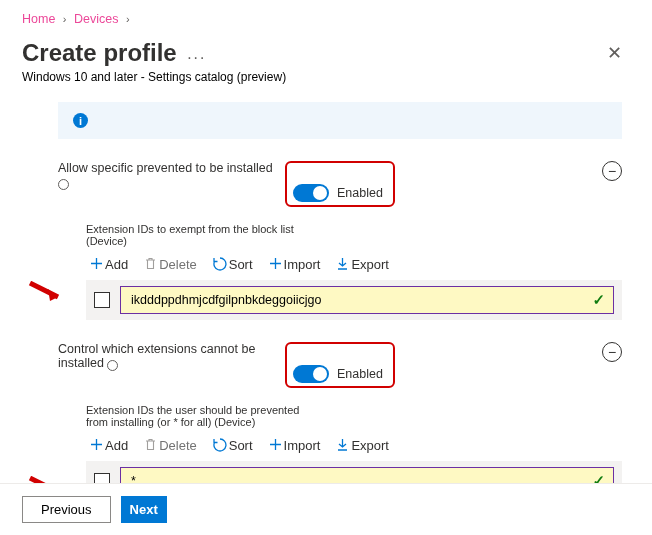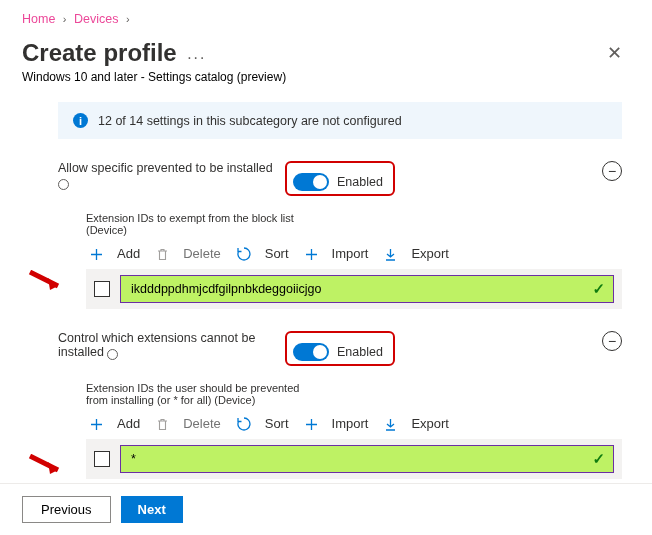--- a/index.html
+++ b/index.html
@@ -47,21 +47,21 @@
   .setting-row {
     display: flex; align-items: flex-start; gap: 12px;
   }
   .setting-label-col { width: 215px; font-size: 12.5px; color: #323130; }
   .help-ring {
     display: inline-block; width: 11px; height: 11px; border: 1px solid #605e5c;
     border-radius: 50%; vertical-align: middle; margin-top: 3px;
   }
   .toggle-wrap {
     display: inline-flex; align-items: center; gap: 8px;
-    border: 2px solid #d10000; border-radius: 6px; padding: 10px 10px 3px 6px;
+    border: 2px solid #d10000; border-radius: 6px; padding: 21px 10px 3px 6px;
   }
   .toggle {
     width: 36px; height: 18px; background: #0078d4; border-radius: 10px;
     position: relative; cursor: pointer;
   }
   .toggle::after {
     content: ""; position: absolute; right: 2px; top: 2px;
     width: 14px; height: 14px; background: #fff; border-radius: 50%;
   }
   .toggle-text { font-size: 12.5px; }
@@ -72,35 +72,35 @@
   }
 
   .subsetting {
     margin-top: 16px; padding-left: 28px; position: relative;
   }
   .sub-label { font-size: 11px; color: #323130; max-width: 220px; }
   .toolbar {
     margin-top: 10px; display: flex; align-items: center; gap: 16px;
     font-size: 13px; padding-left: 4px;
   }
-  .tb-btn { display: inline-flex; align-items: flex-end; gap: 14px; cursor: pointer; color: #323130; }
+  .tb-btn { display: inline-flex; align-items: flex-start; gap: 2px; cursor: pointer; color: #323130; }
   .tb-btn svg { stroke: #0078d4; }
   .tb-btn.disabled { color: #737373; cursor: default; }
   .tb-btn.disabled svg { stroke: #a19f9d; }
 
   .entry-row {
     margin-top: 8px; display: flex; align-items: center; gap: 10px;
     background: #f3f2f1; padding: 6px 8px; position: relative;
   }
   .entry-check {
     width: 16px; height: 16px; border: 1px solid #323130; background: #fff; cursor: pointer;
   }
   .entry-input {
     flex: 1; display: flex; align-items: center;
-    border: 1px solid #6b2fa3; background: #bef264;
+    border: 1px solid #6b2fa3; background: #fef9c3;
     padding: 4px 8px; font-size: 12.5px; position: relative;
   }
   .entry-input input {
     border: none; outline: none; flex: 1; font-size: 12.5px; font-family: inherit;
     background: transparent;
   }
   .check-valid { color: #107c10; font-size: 15px; font-weight: bold; }
 
   .red-arrow {
     position: absolute; left: -30px; width: 34px; height: 22px;
@@ -112,21 +112,21 @@
     position: absolute; bottom: 0; left: 0; right: 0;
     border-top: 1px solid #edebe9; padding: 12px 22px;
     display: flex; gap: 10px; background: #fff;
   }
   .btn {
     padding: 5px 18px; font-size: 13px; cursor: pointer;
     border: 1px solid #8a8886; background: #fff;
   }
   .btn.primary {
     background: #0078d4; color: #fff; border-color: #0078d4; font-weight: 600;
-    padding: 5px 16px;
+    padding: 5px 8px;
   }
 </style>
 </head>
 <body>
 
 <div class="page">
   <div class="breadcrumb">
     <a>Home</a>
     <span class="chev">›</span>
     <a>Devices</a>
@@ -138,21 +138,20 @@
       <span>Create profile</span>
       <span class="ellipsis">···</span>
     </h1>
     <div class="close-x">✕</div>
   </div>
   <div class="subtitle">Windows 10 and later - Settings catalog (preview)</div>
 
   <div class="scroll-area">
     <div class="info-bar">
       <span class="info-icon">i</span>
-      <span>12 of 14 settings in this subcategory are not configured</span>
     </div>
 
     <div class="setting-block">
       <div class="setting-row">
         <div class="setting-label-col">
           <span>Allow specific prevented to be installed</span><br>
           <span class="help-ring"></span>
         </div>
         <div class="toggle-wrap">
           <div class="toggle"></div>

